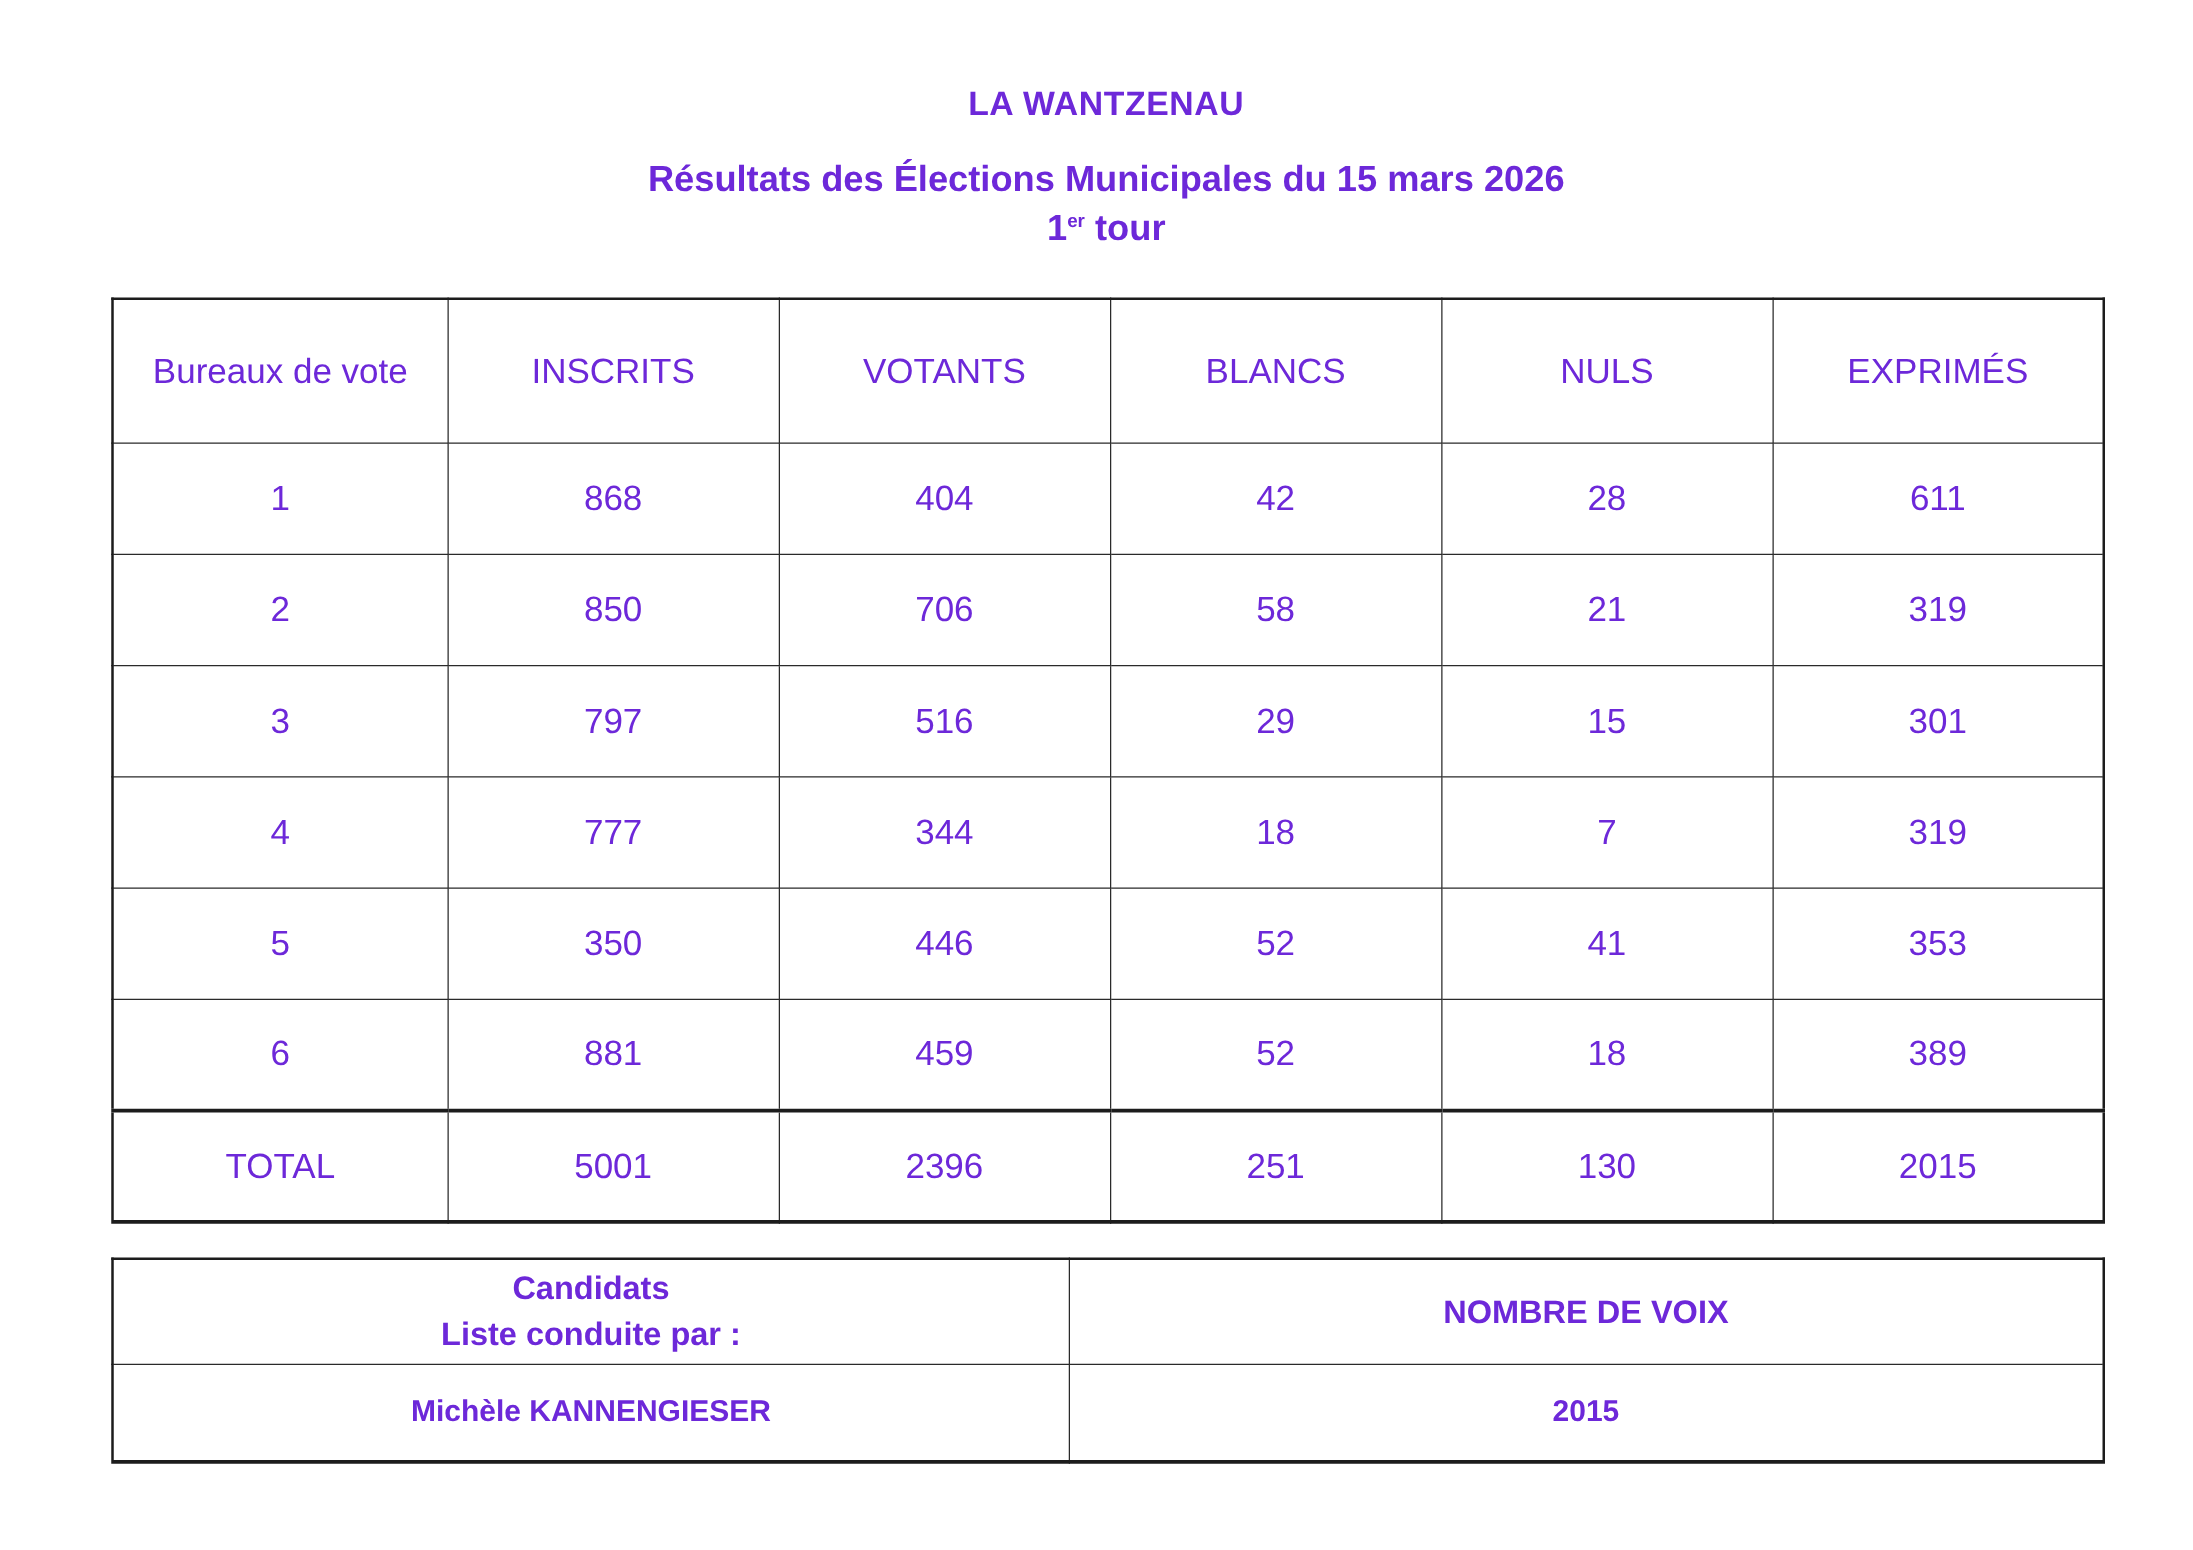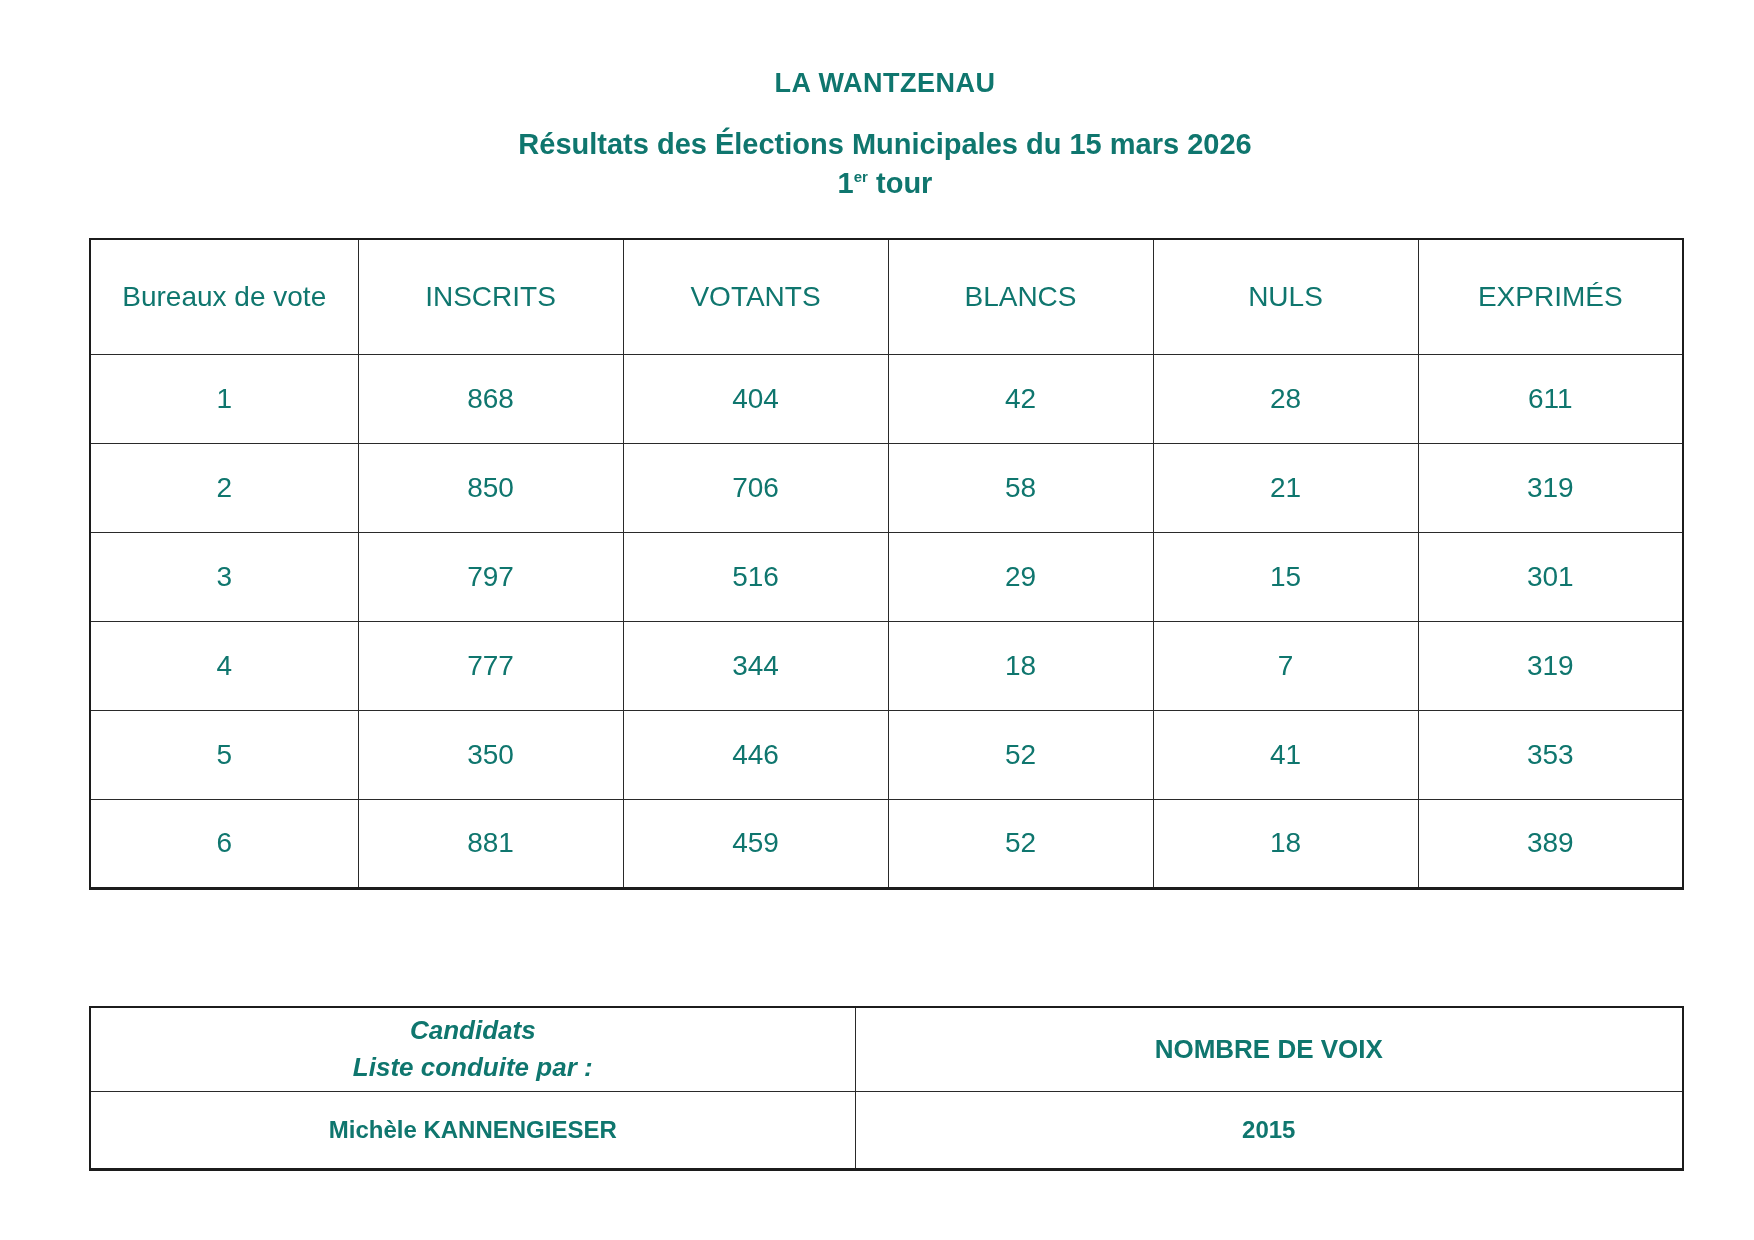--- a/index.html
+++ b/index.html
@@ -7,21 +7,21 @@
     padding: 0;
     background: #ffffff;
   }
   .page {
     position: relative;
     width: 1754px;
     height: 1240px;
     background: #ffffff;
     font-family: "Liberation Sans", sans-serif;
     font-weight: 700;
-    color: #0f766e;
+    color: #6d28d9;
     overflow: hidden;
   }
   .title {
     position: absolute;
     left: 0;
     width: 1770px;
     text-align: center;
     white-space: nowrap;
   }
   .title.commune {
@@ -84,21 +84,21 @@
     border: 1.8px solid #2a2a2a;
     text-align: center;
     vertical-align: middle;
     font-size: 26px;
     font-weight: 700;
     padding: 0;
   }
   table.candidates tr.cand-header { height: 84px; }
   table.candidates tr.cand-value { height: 78px; }
   table.candidates tr.cand-value td { font-size: 24px; }
-  .two-line div { line-height: 1.45; font-style: italic; }
+  .two-line div { line-height: 1.45; }
 </style>
 </head>
 <body>
 
 <div class="page">
 
   <div class="title commune">LA WANTZENAU</div>
   <div class="title main">Résultats des Élections Municipales du 15 mars 2026</div>
   <div class="title tour"><span>1</span><sup>er</sup><span class="tour-word">tour</span></div>
 
@@ -162,20 +162,28 @@
         <td>41</td>
         <td>353</td>
       </tr>
       <tr>
         <td>6</td>
         <td>881</td>
         <td>459</td>
         <td>52</td>
         <td>18</td>
         <td>389</td>
+      </tr>
+      <tr class="total-row">
+        <td>TOTAL</td>
+        <td>5001</td>
+        <td>2396</td>
+        <td>251</td>
+        <td>130</td>
+        <td>2015</td>
       </tr>
     </tbody>
   </table>
 
   <table class="candidates">
     <colgroup>
       <col style="width:765px">
       <col style="width:828px">
     </colgroup>
     <tbody>

